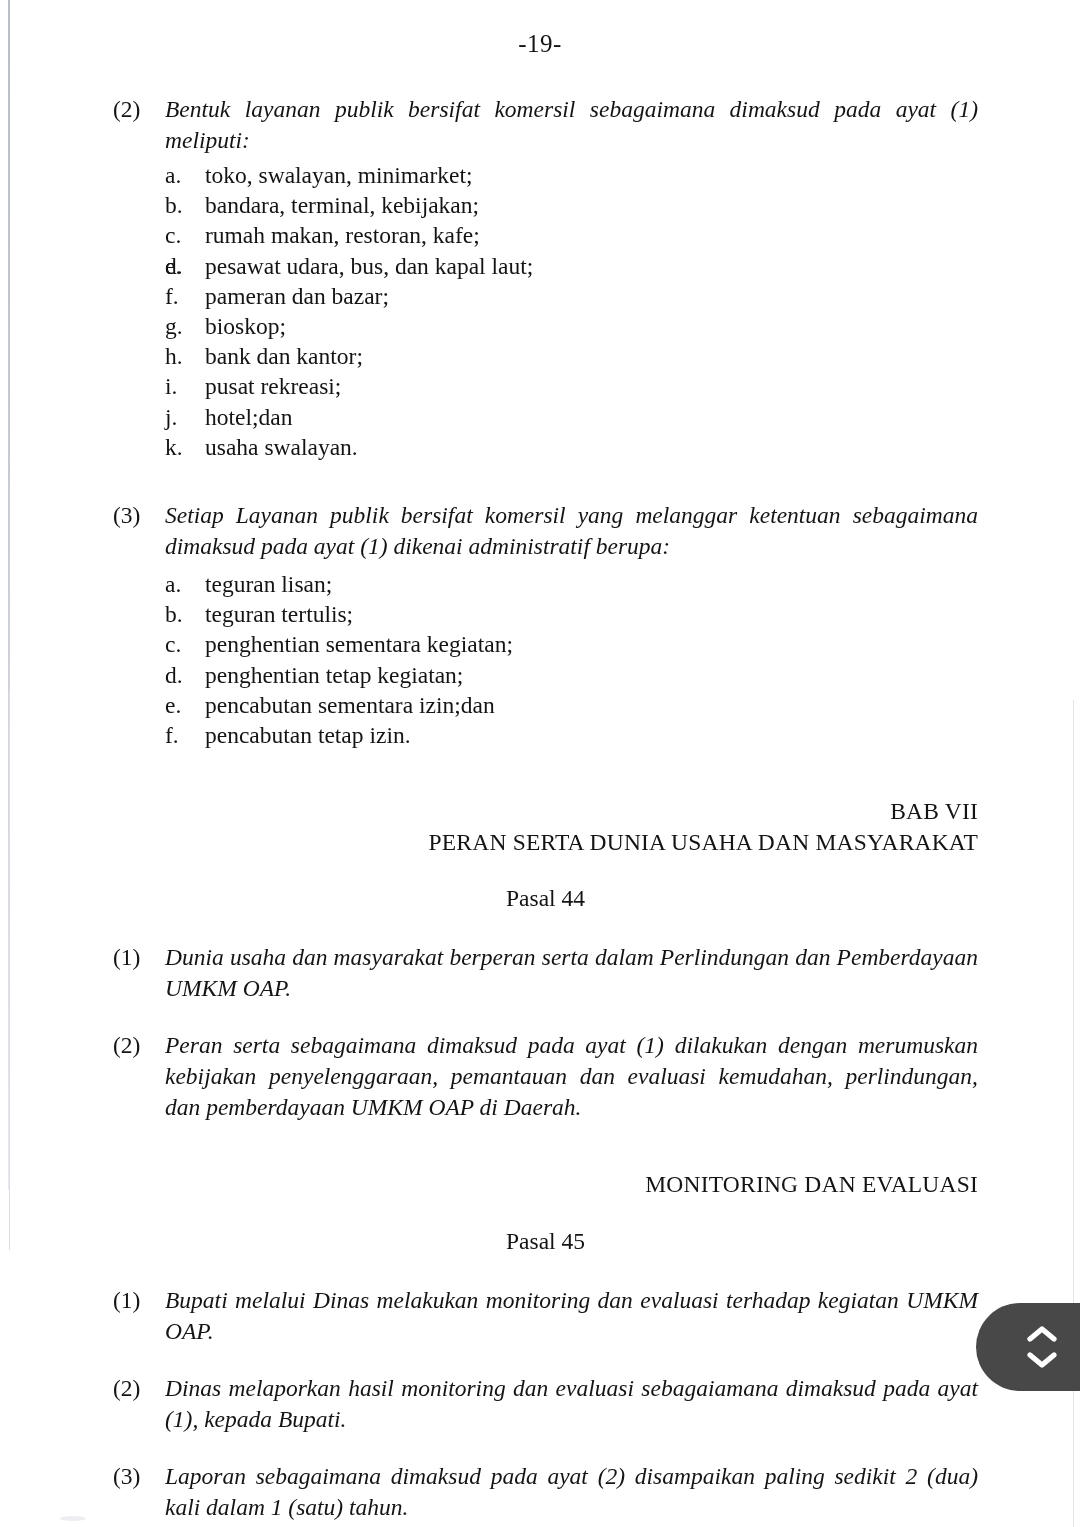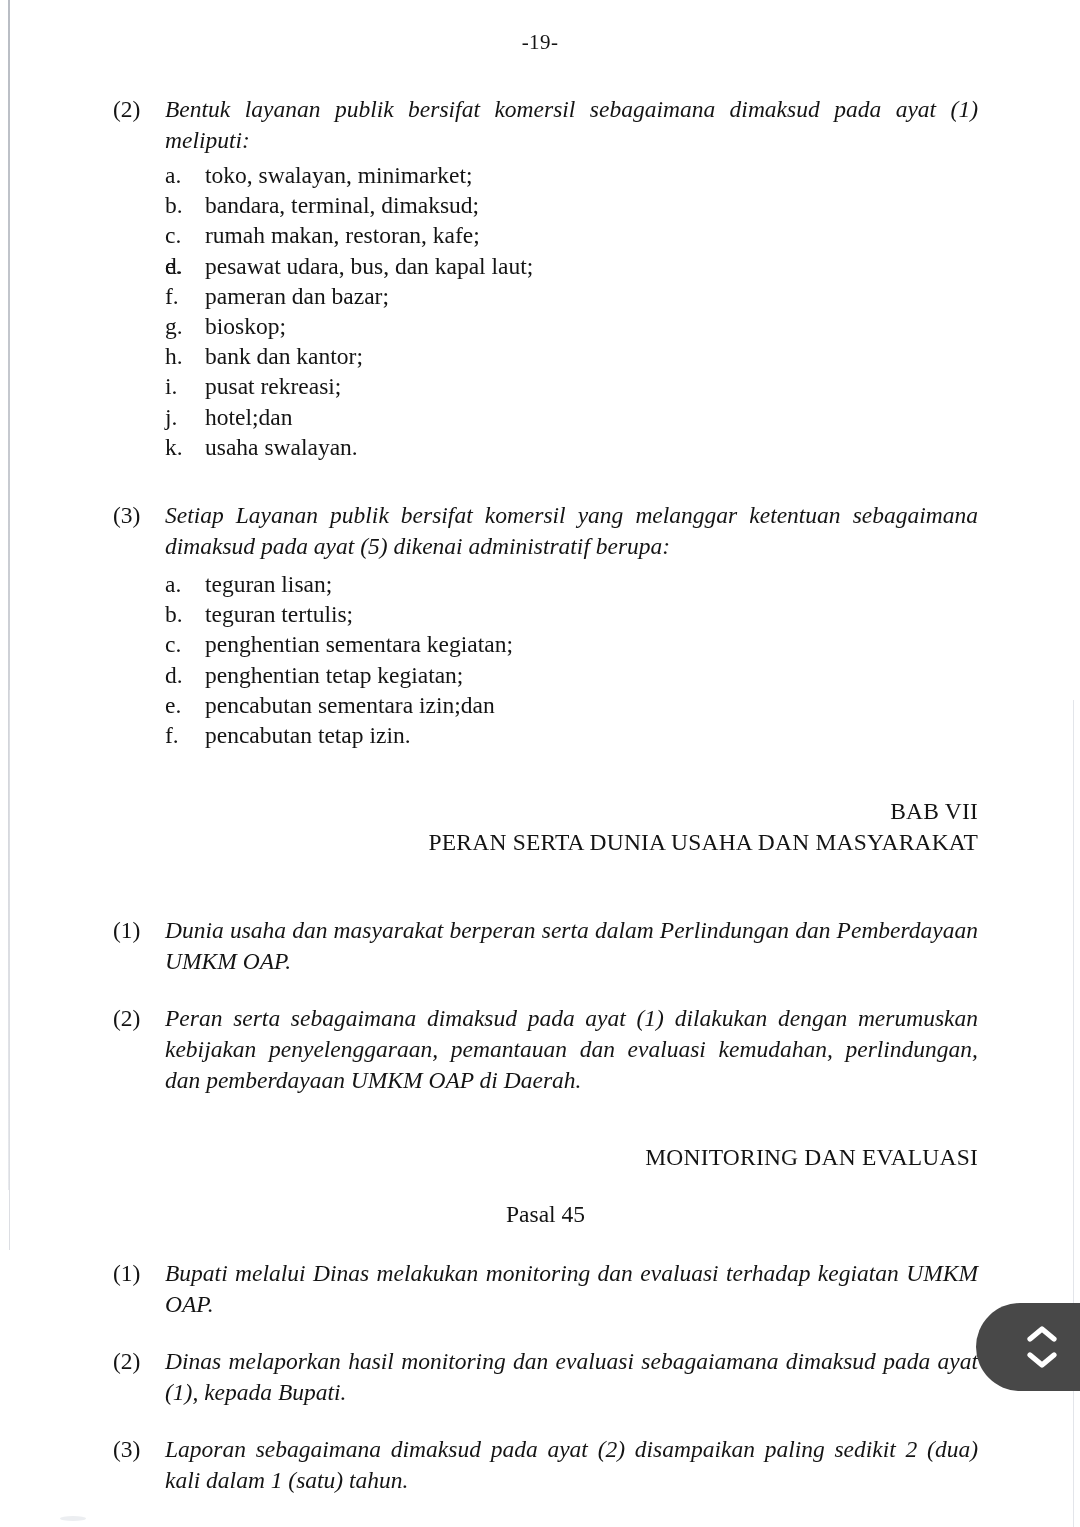--- a/index.html
+++ b/index.html
@@ -55,21 +55,21 @@
     position: absolute;
     inset: 0;
   }
 
   .page-number {
     position: absolute;
     top: 30px;
     left: 0;
     width: 1080px;
     text-align: center;
-    font-size: 21px;
+    font-size: 25px;
     letter-spacing: 0.4px;
   }
 
   .content {
     position: absolute;
     top: 94px;
     left: 113px;
     width: 865px;
   }
 
@@ -174,57 +174,58 @@
 
   <div class="content">
 
     <div class="clause">
       <span class="marker">(2)</span>
       <span class="body just">Bentuk layanan publik bersifat komersil sebagaimana dimaksud pada ayat (1) meliputi:</span>
     </div>
 
     <ul class="sublist">
       <li><span class="letter">a.</span><span>toko, swalayan, minimarket;</span></li>
-      <li><span class="letter">b.</span><span>bandara, terminal, dimaksud;</span></li>
+      <li><span class="letter">b.</span><span>bandara, terminal, kebijakan;</span></li>
       <li><span class="letter">c.</span><span>rumah makan, restoran, kafe;</span></li>
       <li><span class="letter">d.</span></li>
       <li><span class="letter">e.</span><span>pesawat udara, bus, dan kapal laut;</span></li>
       <li><span class="letter">f.</span><span>pameran dan bazar;</span></li>
       <li><span class="letter">g.</span><span>bioskop;</span></li>
       <li><span class="letter">h.</span><span>bank dan kantor;</span></li>
       <li><span class="letter">i.</span><span>pusat rekreasi;</span></li>
       <li><span class="letter">j.</span><span>hotel;dan</span></li>
       <li><span class="letter">k.</span><span>usaha swalayan.</span></li>
     </ul>
 
     <div class="sp-38"></div>
 
     <div class="clause clause-gap-sm">
       <span class="marker">(3)</span>
-      <span class="body just">Setiap Layanan publik bersifat komersil yang melanggar ketentuan sebagaimana dimaksud pada ayat (5) dikenai administratif berupa:</span>
+      <span class="body just">Setiap Layanan publik bersifat komersil yang melanggar ketentuan sebagaimana dimaksud pada ayat (1) dikenai administratif berupa:</span>
     </div>
 
     <ul class="sublist">
       <li><span class="letter">a.</span><span>teguran lisan;</span></li>
       <li><span class="letter">b.</span><span>teguran tertulis;</span></li>
       <li><span class="letter">c.</span><span>penghentian sementara kegiatan;</span></li>
       <li><span class="letter">d.</span><span>penghentian tetap kegiatan;</span></li>
       <li><span class="letter">e.</span><span>pencabutan sementara izin;dan</span></li>
       <li><span class="letter">f.</span><span>pencabutan tetap izin.</span></li>
     </ul>
 
     <div class="sp-46"></div>
 
     <div class="heading-block">
       <div class="bab">BAB VII</div>
       <div class="bab-title">PERAN SERTA DUNIA USAHA DAN MASYARAKAT</div>
     </div>
 
     <div class="sp-28"></div>
 
+    <div class="pasal">Pasal 44</div>
 
     <div class="sp-30"></div>
 
     <div class="clause clause-gap">
       <span class="marker">(1)</span>
       <span class="body just">Dunia usaha dan masyarakat berperan serta dalam Perlindungan dan Pemberdayaan UMKM OAP.</span>
     </div>
 
     <div class="clause">
       <span class="marker">(2)</span>

